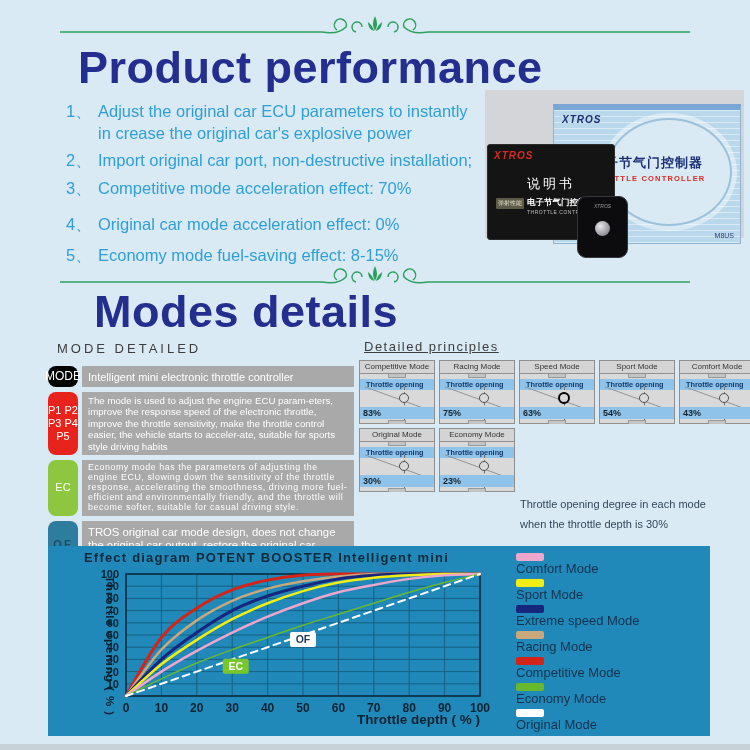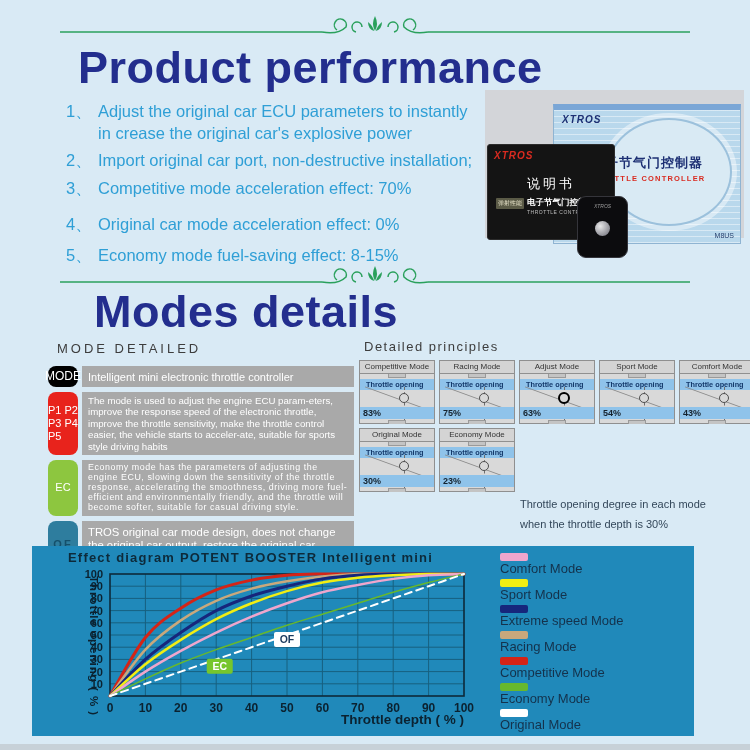--- a/index.html
+++ b/index.html
@@ -36,21 +36,21 @@
   #manual-model{position:absolute;right:7px;bottom:6px;font-size:5.5px;color:#a8a8a8;}
   #device{position:absolute;left:92px;top:106px;width:49px;height:60px;background:#0c0c0e;border:1px solid #35353b;border-radius:9px;}
   #device-brand{position:absolute;left:0;top:6px;width:100%;text-align:center;font-size:5px;color:#9b9b9b;font-style:italic;}
   #device-btn{position:absolute;left:50%;top:52%;width:15px;height:15px;margin:-7px 0 0 -7.5px;border-radius:50%;
     background:radial-gradient(circle at 35% 35%,#e8e8e8,#8f8f96 70%,#5c5c62);}
 
   
   .section-label{position:absolute;font-size:13px;color:#3d3d3d;letter-spacing:3px;}
   #mode-table{position:absolute;left:48px;top:366px;width:306px;}
   .trow{display:flex;margin-bottom:5px;}
-  .tlabel{width:30px;flex:none;color:#fff;display:flex;align-items:center;justify-content:center;text-align:left;font-size:11px;line-height:13px;white-space:pre-line;border-radius:8px;}
+  .tlabel{width:30px;flex:none;color:#fff;display:flex;align-items:center;justify-content:center;text-align:center;font-size:11px;line-height:13px;white-space:pre-line;border-radius:8px;}
   .tcell{flex:1;background:#a9a9a9;color:#fff;margin-left:4px;padding:3px 6px;}
   #trow-mode .tlabel{font-size:12px;}
   #trow-mode .tcell{font-size:11px;line-height:14px;padding-top:4px;}
   #trow-p .tcell{font-size:9.7px;line-height:11.4px;}
   #trow-ec .tcell{font-size:8.9px;line-height:9.9px;letter-spacing:.55px;}
   #trow-of .tlabel{font-weight:bold;letter-spacing:2px;}
   #trow-of .tcell{font-size:11.3px;line-height:13.5px;padding-top:5px;}
 
   
   .prow{position:absolute;display:flex;}
@@ -66,21 +66,21 @@
   .pbox-bottom{height:12px;background:#8fc3ea;font-size:9px;font-weight:bold;color:#14222e;line-height:12px;padding-left:3px;position:relative;}
   .pbox-notch2{position:absolute;left:50%;bottom:-1px;transform:translateX(-50%);width:16px;height:3px;background:#c4c4c4;border:1px solid #9a9a9a;border-bottom:none;}
 
   
   #air-legend{position:absolute;left:512px;top:481px;display:flex;align-items:center;font-size:9.5px;color:#3c4c5a;}
   #air-bar{width:52px;height:8px;background:#8fc3ea;margin-right:4px;}
   .thr-dash{width:16px;height:4px;background:#9aa3ab;margin:0 2px;}
   #principles-caption{position:absolute;left:520px;top:494px;font-size:11px;line-height:20px;color:#33475a;}
 
   
-  #chart-panel{position:absolute;left:32px;top:546px;width:662px;height:190px;background:#2089ba;}
+  #chart-panel{position:absolute;left:48px;top:546px;width:662px;height:190px;background:#2089ba;}
   #chart-svg{position:absolute;left:0;top:0;}
   #chart-legend{position:absolute;left:468px;top:7px;}
   .legend-entry{margin-bottom:3px;}
   .legend-swatch{width:28px;height:8px;border-radius:2px;margin-bottom:1px;}
   .legend-label{font-size:13px;line-height:14px;color:#14324c;}
 
   #footer-strip{position:absolute;left:0;top:744px;width:750px;height:6px;background:#c7d1d8;}
 </style>
 </head>
 <body>
@@ -190,21 +190,21 @@
     <div class="trow" id="trow-ec">
       <div class="tlabel" style="background-color: rgb(141, 198, 63);">EC</div>
       <div class="tcell">Economy mode has the parameters of adjusting the engine ECU, slowing down the sensitivity of the throttle response, accelerating the smoothness, driving more fuel-efficient and environmentally friendly, and the throttle will become softer, suitable for casual driving style.</div>
     </div>
     <div class="trow" id="trow-of">
       <div class="tlabel" style="color: rgb(20, 80, 107); background-color: rgb(46, 125, 158);">OF</div>
       <div class="tcell">TROS   original car mode design, does not change the original car output, restore the original car control</div>
     </div>
   </div>
 
-  <div class="section-label" style="left:364px;top:339px;letter-spacing:1.5px;">Detailed principles</div>
+  <div class="section-label" style="left:364px;top:339px;letter-spacing:1.5px;text-decoration:underline;">Detailed principles</div>
 
   <div class="prow" style="left:359px;top:360px;">
     <div class="pbox">
       <div class="pbox-head">Competitive Mode</div>
       <div class="pbox-notch"></div>
       <div class="pbox-open">Throttle opening</div>
       <div class="pbox-mid">
           <div class="pline"></div>
           <div class="pdash"></div>
           <div class="pcircle"></div>
@@ -218,21 +218,21 @@
       <div class="pbox-open">Throttle opening</div>
       <div class="pbox-mid">
           <div class="pline"></div>
           <div class="pdash"></div>
           <div class="pcircle"></div>
         </div>
       <div class="pbox-bottom">75%</div>
       <div class="pbox-notch2"></div>
     </div>
     <div class="pbox">
-      <div class="pbox-head">Adjust Mode</div>
+      <div class="pbox-head">Speed Mode</div>
       <div class="pbox-notch"></div>
       <div class="pbox-open">Throttle opening</div>
       <div class="pbox-mid">
           <div class="pline"></div>
           <div class="pdash"></div>
           <div class="pcircle hl"></div>
         </div>
       <div class="pbox-bottom">63%</div>
       <div class="pbox-notch2"></div>
     </div>

